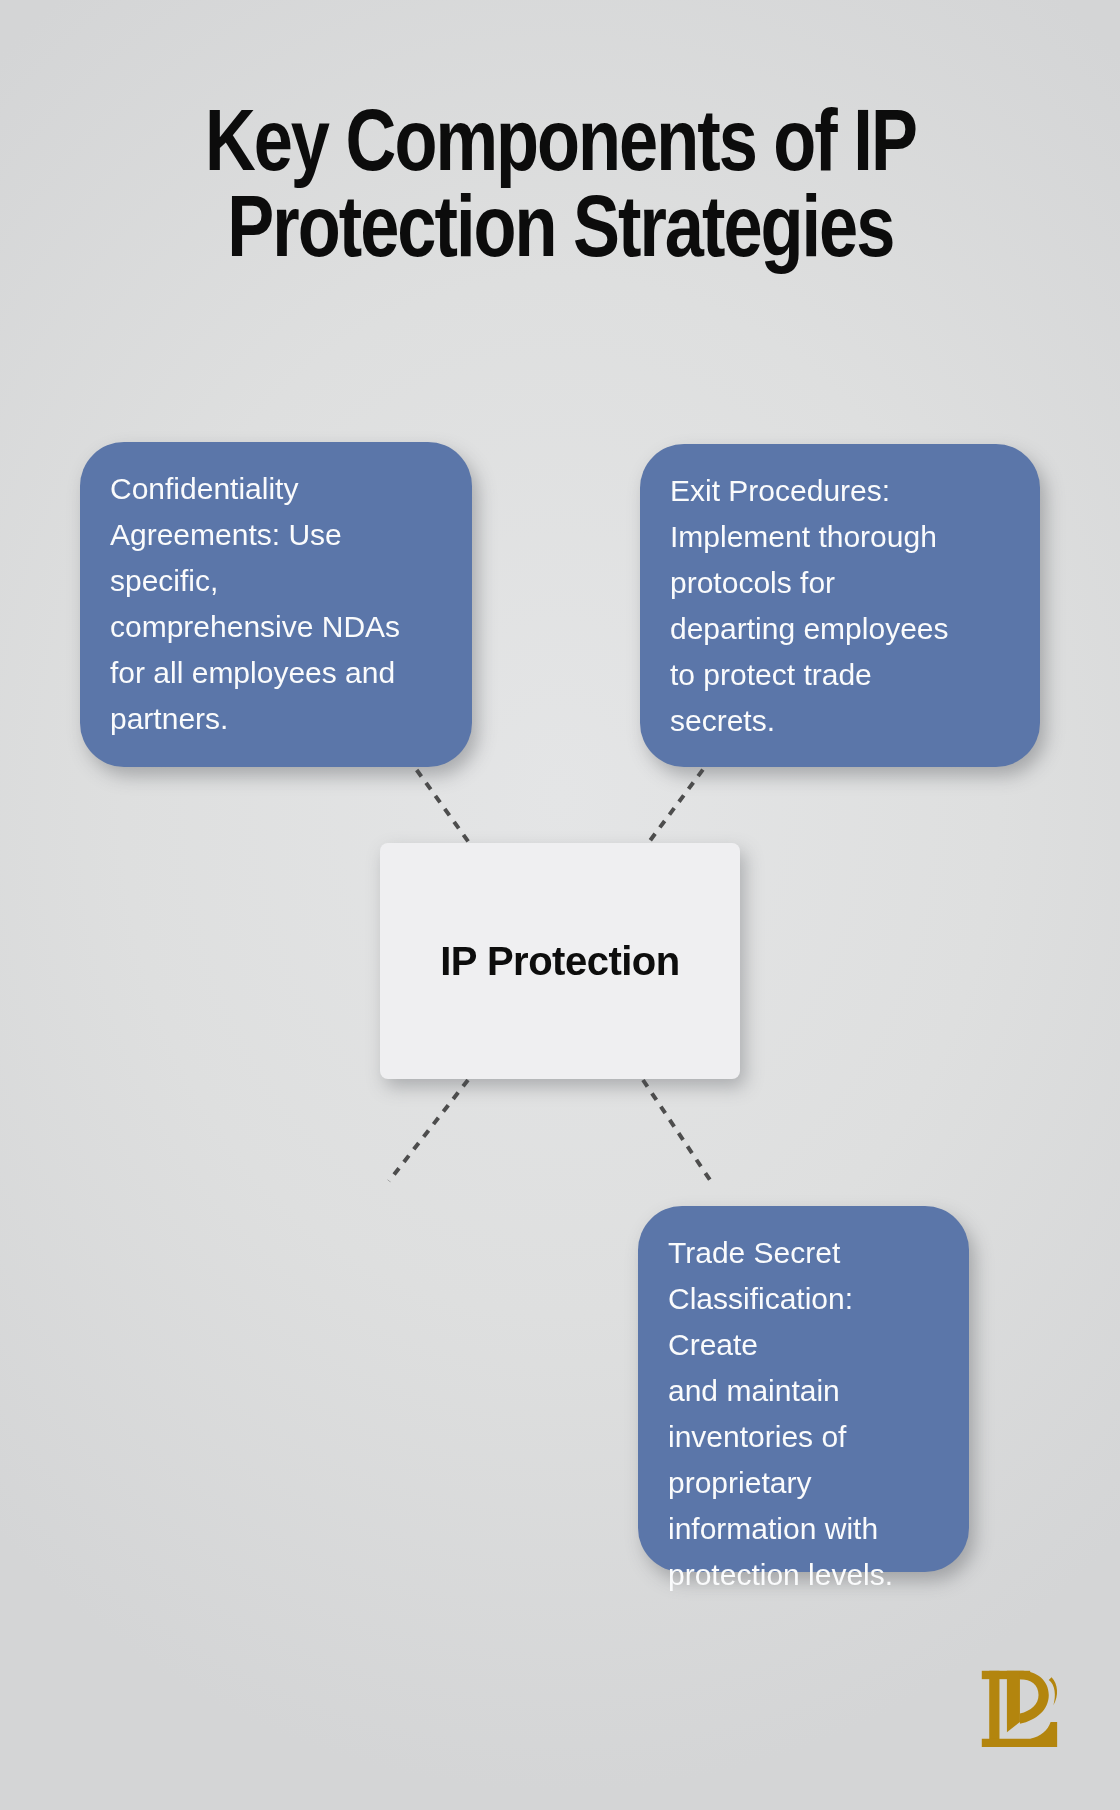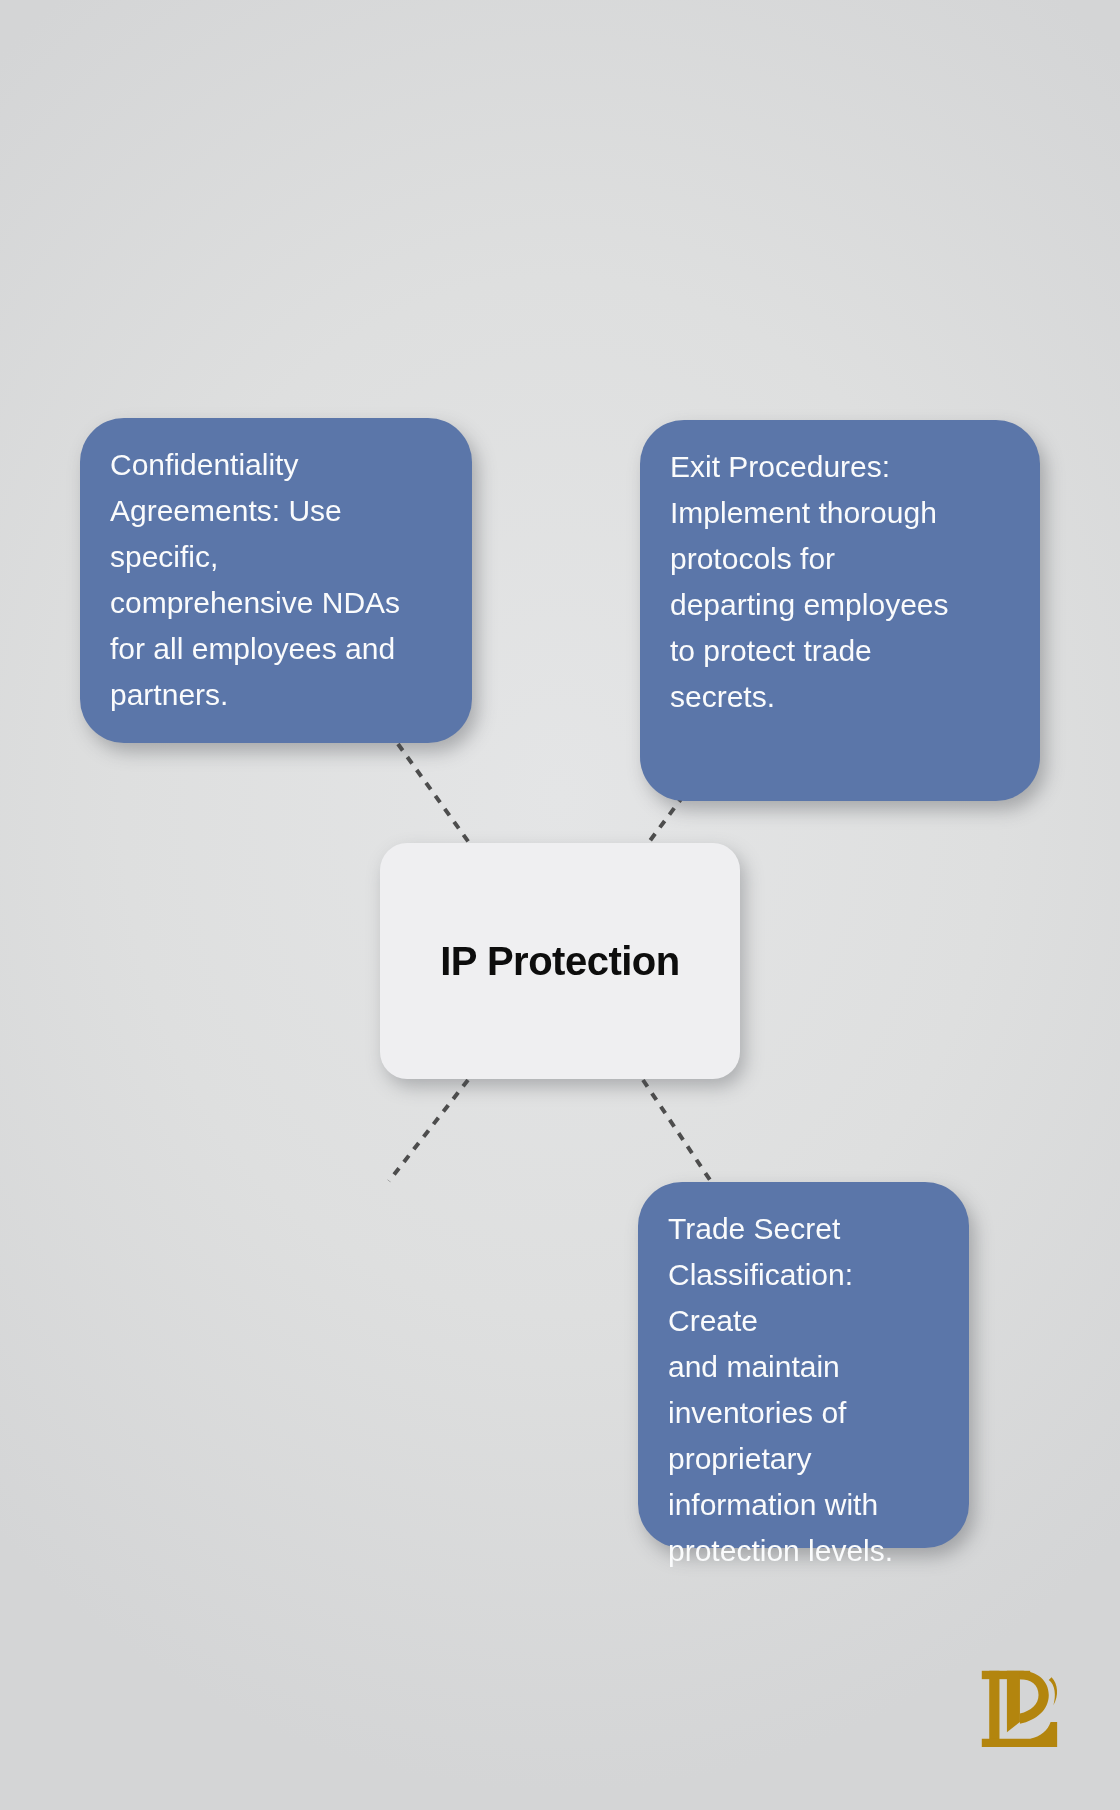--- a/index.html
+++ b/index.html
@@ -26,41 +26,44 @@
   }
   .connectors{position:absolute;left:0;top:0;width:1120px;height:1810px;}
   .connectors line{stroke:#4d4d4d;stroke-width:4;stroke-dasharray:8 8;}
   .node{
     position:absolute;
     background:#5B76A9;
     border-radius:44px;
     color:#fafbfc;
     font-size:30px;line-height:46px;font-weight:400;
     box-shadow:6px 9px 18px rgba(75,78,84,0.38);
+    margin-top:24px;
   }
   .node p{margin:0;padding:24px 26px 0 30px;white-space:pre-line;}
   .node-tl{left:80px;top:418px;width:392px;height:325px;}
-  .node-tr{left:640px;top:420px;width:400px;height:381px;}
+  .node-tr{left:640px;top:420px;width:400px;height:323px;}
   .node-bl{left:80px;top:1180px;width:400px;height:283px;}
   .node-br{left:638px;top:1182px;width:331px;height:366px;}
   .center-node{
     position:absolute;left:380px;top:843px;width:360px;height:236px;
-    background:#EFEFF1;border-radius:27px;
+    background:#EFEFF1;border-radius:8px;
     display:flex;align-items:center;justify-content:center;
     font-size:40px;font-weight:700;letter-spacing:-0.5px;color:#0d0d0d;
     box-shadow:5px 8px 18px rgba(75,78,84,0.35);
   }
   .logo{position:absolute;left:979px;top:1667px;width:80px;height:82px;}
   .logo svg{width:100%;height:100%;display:block;}
 </style>
 </head>
 <body>
 
 <div class="canvas">
 
+  <h1 class="title"><span class="title-inner">Key Components of IP
+Protection Strategies</span></h1>
 
   <svg class="connectors" viewBox="0 0 1120 1810" aria-hidden="true">
     <line x1="398" y1="744" x2="470" y2="844"></line>
     <line x1="722" y1="744" x2="649" y2="842"></line>
     <line x1="468" y1="1080" x2="389" y2="1181"></line>
     <line x1="643" y1="1080" x2="710" y2="1180"></line>
   </svg>
 
   <div class="node node-tl">
     <p>Confidentiality

